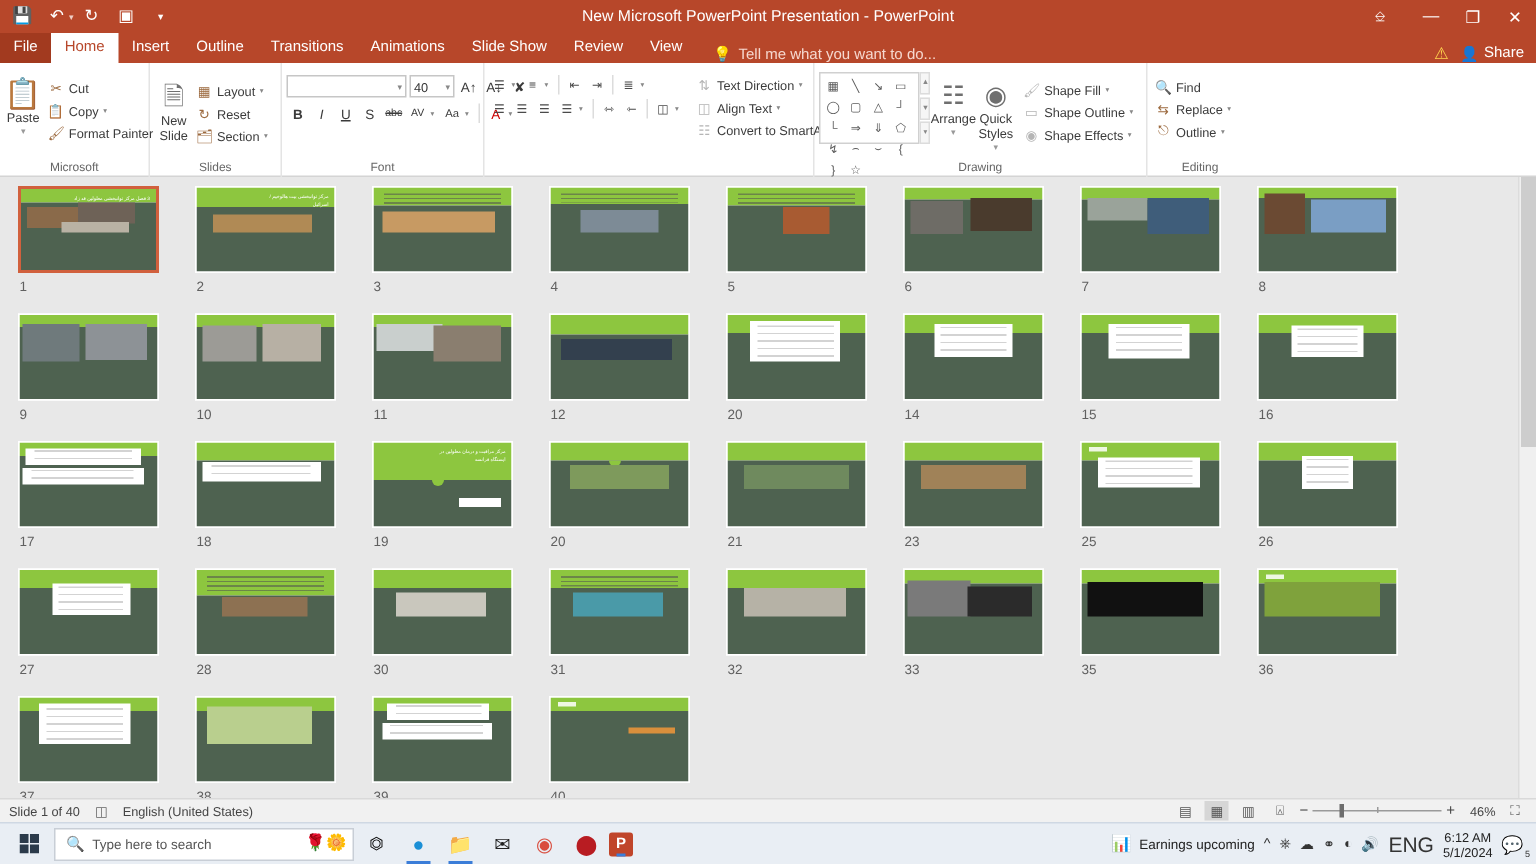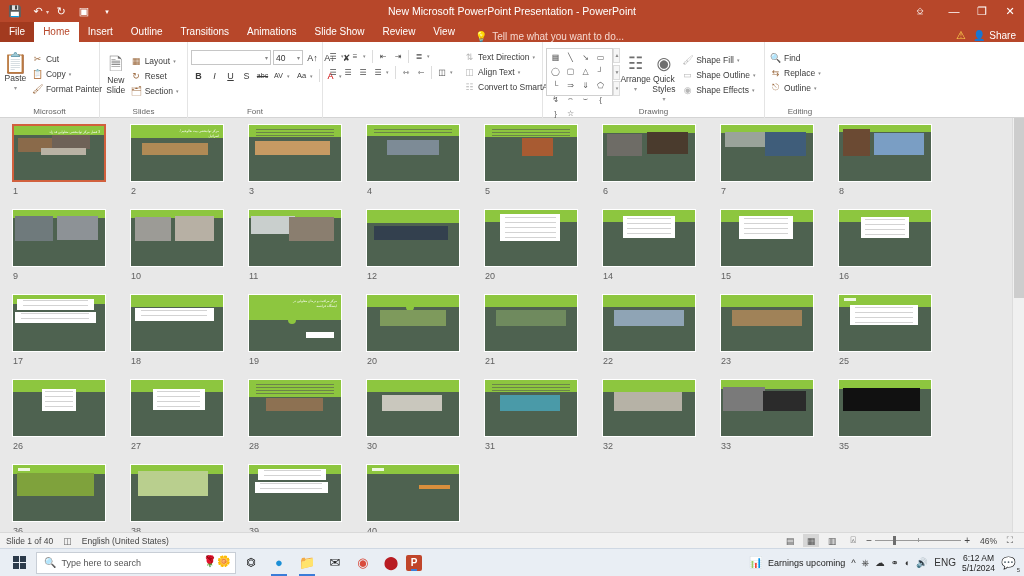--- a/index.html
+++ b/index.html
@@ -705,30 +705,20 @@
           <div class="ph" style="left: 12%; top: 26%; width: 76%; height: 30%; background: rgb(111, 138, 94);"></div>
         </div>
         <div class="slidenum">21</div>
       </div>
       <div class="cell">
         <div class="thumb">
           <div class="thumb-inner">
             <div class="band-green" style="height: 22%;"></div>
             <div class="band-dark"></div>
           </div>
-          <div class="ph" style="left: 12%; top: 26%; width: 76%; height: 30%; background: rgb(143, 164, 181);"></div>
-        </div>
-        <div class="slidenum">22</div>
-      </div>
-      <div class="cell">
-        <div class="thumb">
-          <div class="thumb-inner">
-            <div class="band-green" style="height: 22%;"></div>
-            <div class="band-dark"></div>
-          </div>
           <div class="ph" style="left: 12%; top: 26%; width: 76%; height: 30%; background: rgb(160, 130, 88);"></div>
         </div>
         <div class="slidenum">23</div>
       </div>
       <div class="cell">
         <div class="thumb">
           <div class="thumb-inner">
             <div class="band-green" style="height: 22%;"></div>
             <div class="band-dark"></div>
           </div>
@@ -830,20 +820,32 @@
       <div class="cell">
         <div class="thumb">
           <div class="thumb-inner">
             <div class="band-green" style="height: 16%;"></div>
             <div class="band-dark"></div>
           </div>
           <div class="ph" style="left: 4%; top: 14%; width: 84%; height: 42%; background: rgb(127, 162, 60);"></div>
           <div style="position: absolute; left: 5%; top: 5%; width: 14%; height: 5%; background: rgba(255, 255, 255, 0.85);"></div>
         </div>
         <div class="slidenum">36</div>
+      </div>
+      <div class="cell">
+        <div class="thumb">
+          <div class="thumb-inner">
+            <div class="band-green" style="height: 16%;"></div>
+            <div class="band-dark"></div>
+          </div>
+          <div class="paper" style="left: 14%; top: 8%; width: 66%; height: 48%;">
+            <div style="position: absolute; inset: 10% 8%; background: repeating-linear-gradient(rgb(200, 200, 200) 0px, rgb(200, 200, 200) 1px, transparent 1px, transparent 5px); opacity: 0.8;"></div>
+          </div>
+        </div>
+        <div class="slidenum">37</div>
       </div>
       <div class="cell">
         <div class="thumb">
           <div class="thumb-inner">
             <div class="band-green" style="height: 16%;"></div>
             <div class="band-dark"></div>
           </div>
           <div class="ph" style="left: 8%; top: 10%; width: 76%; height: 46%; background: rgb(185, 207, 142);"></div>
         </div>
         <div class="slidenum">38</div>
@@ -930,21 +932,21 @@
       <span style="color:#2b7bd6;font-size:11px;">📊</span>
       <span>Earnings upcoming</span>
     </span>
     <span class="tray">
       <span>^</span>
       <span>⎈</span>
       <span>☁</span>
       <span>⚭</span>
       <span>◐</span>
       <span>🔊</span>
-      <span style="font-size:10px;">ENG</span>
+      <span style="font-size:14px;">ENG</span>
     </span>
     <span class="clock">
       <div>6:12 AM</div>
       <div>5/1/2024</div>
     </span>
     <span class="notifbadge">
       💬<sub>5</sub>
     </span>
   </div>
 </div>

